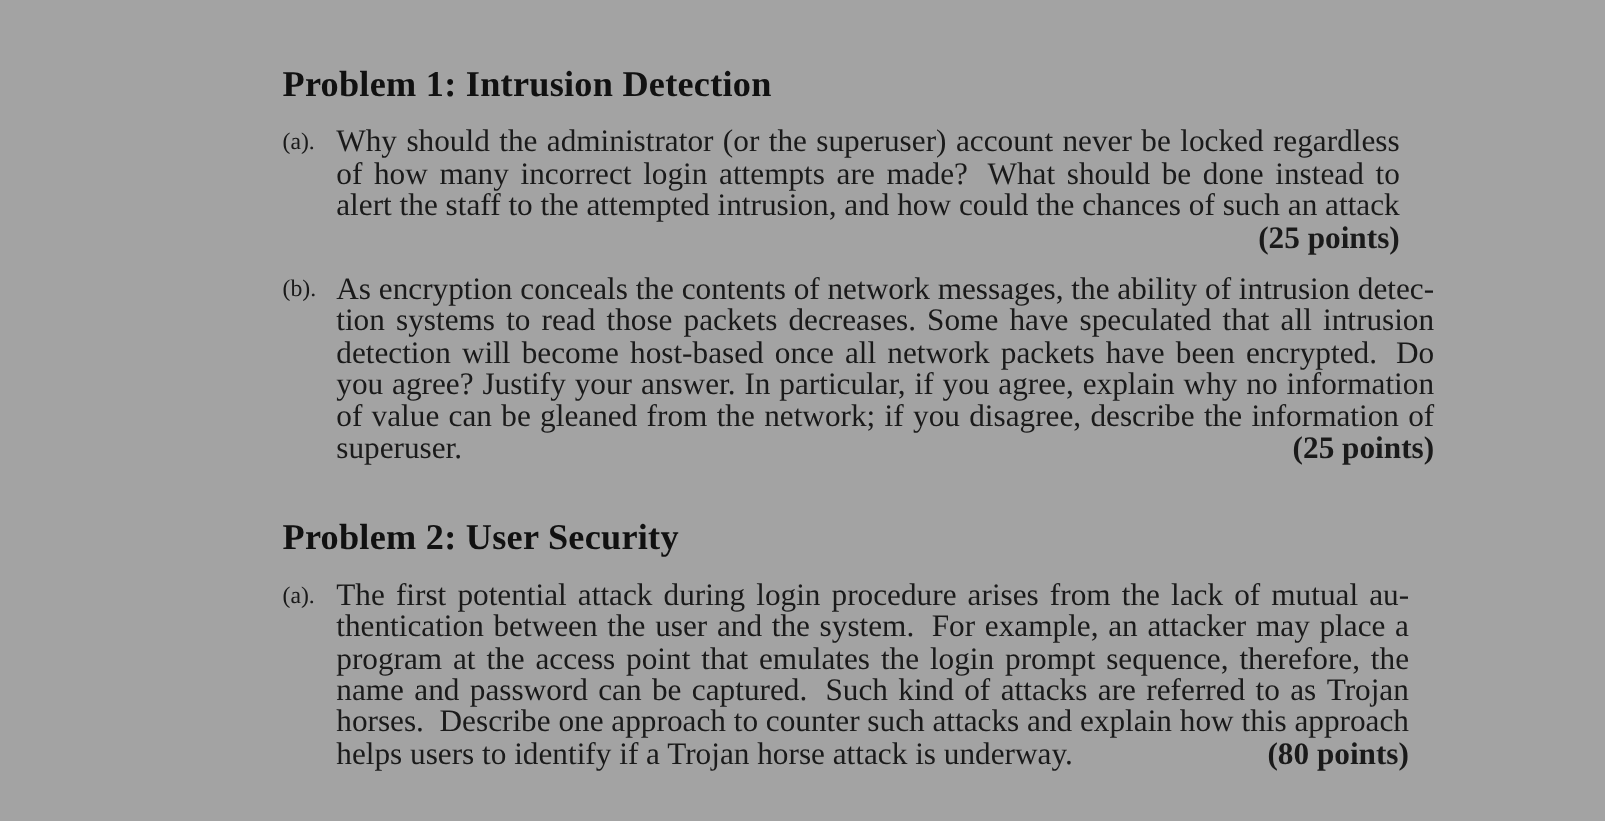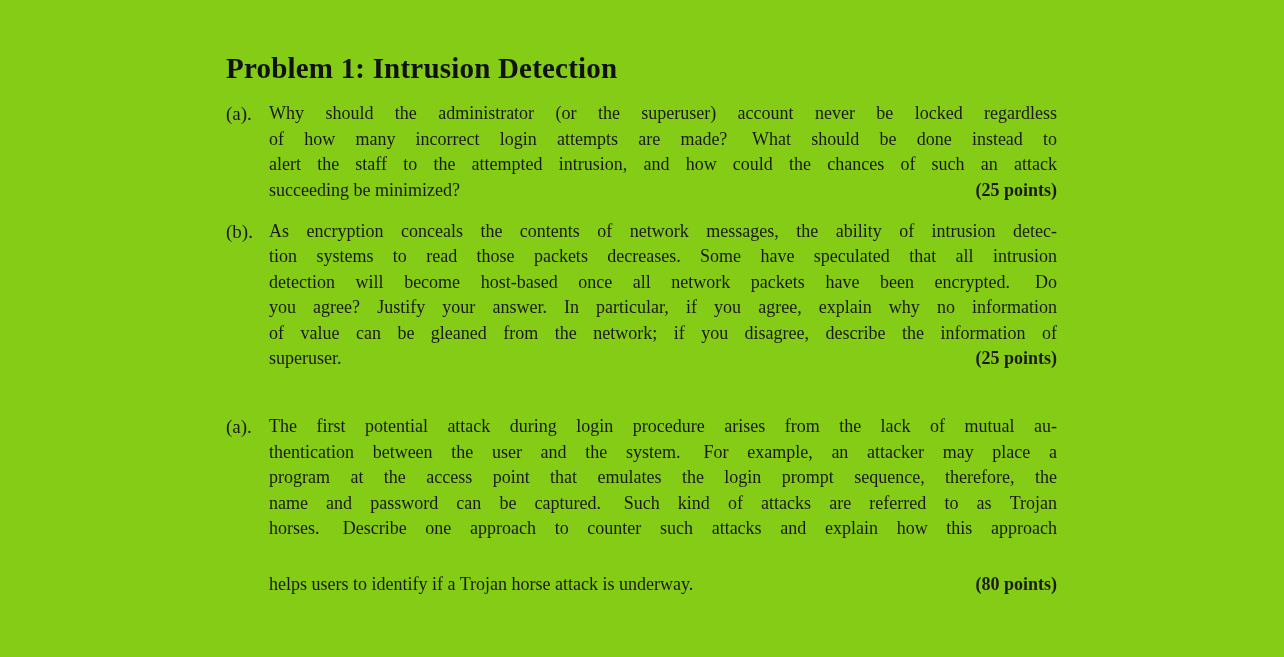--- a/index.html
+++ b/index.html
@@ -12,21 +12,21 @@
     height: 657px;
     font-family: "Liberation Serif", "DejaVu Serif", serif;
     color: #1a1a1a;
     overflow: hidden;
   }
 
   .page {
     position: relative;
     width: 1284px;
     height: 657px;
-    background: #84cc16;
+    background: #a3a3a3;
   }
 
   .content {
     position: absolute;
     left: 226px;
     top: 52px;
     width: 831px;
   }
 
   .problem-heading {
@@ -57,21 +57,21 @@
     flex: 0 0 auto;
     width: 43px;
     font-size: 19px;
     line-height: 25.4px;
     color: #1a1a1a;
     white-space: nowrap;
   }
 
   .item-body {
     flex: 1 1 auto;
-    font-size: 18px;
+    font-size: 25px;
     line-height: 25.4px;
     color: #1a1a1a;
   }
 
   
   .tline {
     display: flex;
     width: 100%;
     white-space: pre;
   }
@@ -101,21 +101,21 @@
             <div class="tline">
               <span class="w">Why</span><span class="gap"> </span><span class="w">should</span><span class="gap"> </span><span class="w">the</span><span class="gap"> </span><span class="w">administrator</span><span class="gap"> </span><span class="w">(or</span><span class="gap"> </span><span class="w">the</span><span class="gap"> </span><span class="w">superuser)</span><span class="gap"> </span><span class="w">account</span><span class="gap"> </span><span class="w">never</span><span class="gap"> </span><span class="w">be</span><span class="gap"> </span><span class="w">locked</span><span class="gap"> </span><span class="w">regardless</span>
             </div>
             <div class="tline">
               <span class="w">of</span><span class="gap"> </span><span class="w">how</span><span class="gap"> </span><span class="w">many</span><span class="gap"> </span><span class="w">incorrect</span><span class="gap"> </span><span class="w">login</span><span class="gap"> </span><span class="w">attempts</span><span class="gap"> </span><span class="w">are</span><span class="gap"> </span><span class="w">made?</span><span class="gap"> </span><span class="w">&nbsp;What</span><span class="gap"> </span><span class="w">should</span><span class="gap"> </span><span class="w">be</span><span class="gap"> </span><span class="w">done</span><span class="gap"> </span><span class="w">instead</span><span class="gap"> </span><span class="w">to</span>
             </div>
             <div class="tline">
               <span class="w">alert</span><span class="gap"> </span><span class="w">the</span><span class="gap"> </span><span class="w">staff</span><span class="gap"> </span><span class="w">to</span><span class="gap"> </span><span class="w">the</span><span class="gap"> </span><span class="w">attempted</span><span class="gap"> </span><span class="w">intrusion,</span><span class="gap"> </span><span class="w">and</span><span class="gap"> </span><span class="w">how</span><span class="gap"> </span><span class="w">could</span><span class="gap"> </span><span class="w">the</span><span class="gap"> </span><span class="w">chances</span><span class="gap"> </span><span class="w">of</span><span class="gap"> </span><span class="w">such</span><span class="gap"> </span><span class="w">an</span><span class="gap"> </span><span class="w">attack</span>
             </div>
             <div class="tline" style="display:flex;">
-              <span class="w">succeeding be minimized?</span><span class="gap"> </span><span class="points">(25 points)</span>
+              <span class="gap"> </span><span class="points">(25 points)</span>
             </div>
           </div>
         </div>
 
         <div class="item">
           <div class="item-label">(b).</div>
           <div class="item-body">
             <div class="tline">
               <span class="w">As</span><span class="gap"> </span><span class="w">encryption</span><span class="gap"> </span><span class="w">conceals</span><span class="gap"> </span><span class="w">the</span><span class="gap"> </span><span class="w">contents</span><span class="gap"> </span><span class="w">of</span><span class="gap"> </span><span class="w">network</span><span class="gap"> </span><span class="w">messages,</span><span class="gap"> </span><span class="w">the</span><span class="gap"> </span><span class="w">ability</span><span class="gap"> </span><span class="w">of</span><span class="gap"> </span><span class="w">intrusion</span><span class="gap"> </span><span class="w">detec-</span>
             </div>
@@ -134,20 +134,21 @@
             <div class="tline" style="display:flex;">
               <span class="w">superuser.</span><span class="gap"> </span><span class="points">(25 points)</span>
             </div>
           </div>
         </div>
 
       </div>
     </section>
 
     <section class="problem-block problem-2">
+      <h1 class="problem-heading">Problem 2: User Security</h1>
 
       <div class="items">
 
         <div class="item">
           <div class="item-label">(a).</div>
           <div class="item-body">
             <div class="tline">
               <span class="w">The</span><span class="gap"> </span><span class="w">first</span><span class="gap"> </span><span class="w">potential</span><span class="gap"> </span><span class="w">attack</span><span class="gap"> </span><span class="w">during</span><span class="gap"> </span><span class="w">login</span><span class="gap"> </span><span class="w">procedure</span><span class="gap"> </span><span class="w">arises</span><span class="gap"> </span><span class="w">from</span><span class="gap"> </span><span class="w">the</span><span class="gap"> </span><span class="w">lack</span><span class="gap"> </span><span class="w">of</span><span class="gap"> </span><span class="w">mutual</span><span class="gap"> </span><span class="w">au-</span>
             </div>
             <div class="tline">
@@ -155,21 +156,21 @@
             </div>
             <div class="tline">
               <span class="w">program</span><span class="gap"> </span><span class="w">at</span><span class="gap"> </span><span class="w">the</span><span class="gap"> </span><span class="w">access</span><span class="gap"> </span><span class="w">point</span><span class="gap"> </span><span class="w">that</span><span class="gap"> </span><span class="w">emulates</span><span class="gap"> </span><span class="w">the</span><span class="gap"> </span><span class="w">login</span><span class="gap"> </span><span class="w">prompt</span><span class="gap"> </span><span class="w">sequence,</span><span class="gap"> </span><span class="w">therefore,</span><span class="gap"> </span><span class="w">the</span>
             </div>
             <div class="tline">
               <span class="w">name</span><span class="gap"> </span><span class="w">and</span><span class="gap"> </span><span class="w">password</span><span class="gap"> </span><span class="w">can</span><span class="gap"> </span><span class="w">be</span><span class="gap"> </span><span class="w">captured.</span><span class="gap"> </span><span class="w">&nbsp;Such</span><span class="gap"> </span><span class="w">kind</span><span class="gap"> </span><span class="w">of</span><span class="gap"> </span><span class="w">attacks</span><span class="gap"> </span><span class="w">are</span><span class="gap"> </span><span class="w">referred</span><span class="gap"> </span><span class="w">to</span><span class="gap"> </span><span class="w">as</span><span class="gap"> </span><span class="w">Trojan</span>
             </div>
             <div class="tline">
               <span class="w">horses.</span><span class="gap"> </span><span class="w">&nbsp;Describe</span><span class="gap"> </span><span class="w">one</span><span class="gap"> </span><span class="w">approach</span><span class="gap"> </span><span class="w">to</span><span class="gap"> </span><span class="w">counter</span><span class="gap"> </span><span class="w">such</span><span class="gap"> </span><span class="w">attacks</span><span class="gap"> </span><span class="w">and</span><span class="gap"> </span><span class="w">explain</span><span class="gap"> </span><span class="w">how</span><span class="gap"> </span><span class="w">this</span><span class="gap"> </span><span class="w">approach</span>
             </div>
-            <div class="tline" style="display:flex;margin-top:31px;">
+            <div class="tline" style="display:flex;">
               <span class="w">helps users to identify if a Trojan horse attack is underway.</span><span class="gap"> </span><span class="points">(80 points)</span>
             </div>
           </div>
         </div>
 
       </div>
     </section>
 
   </div>
 </div>

